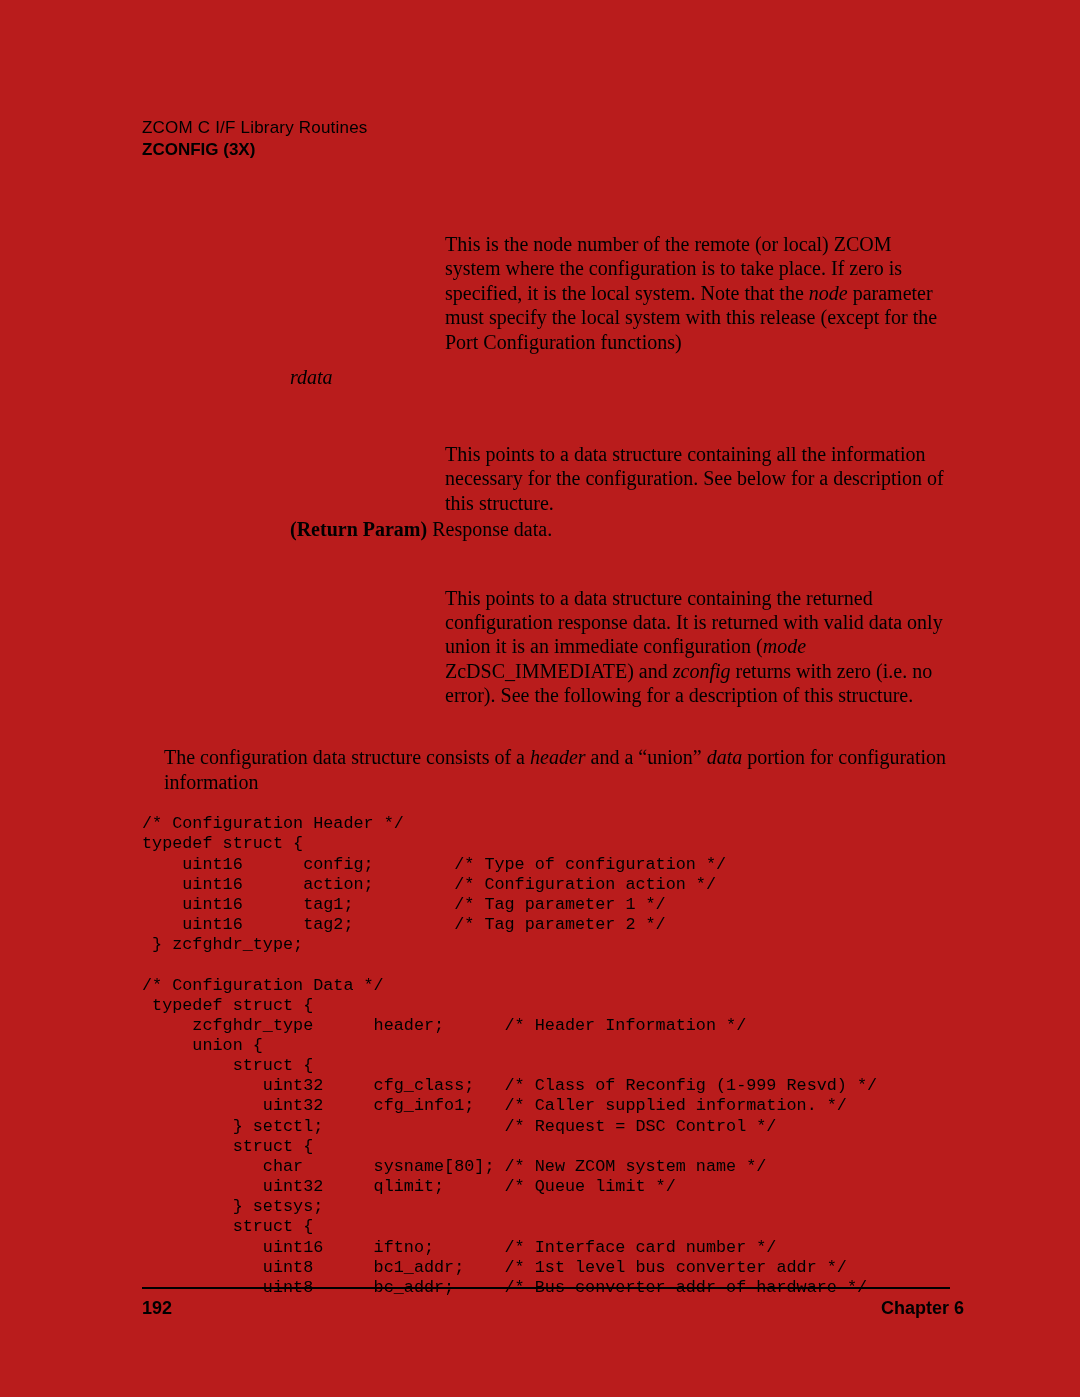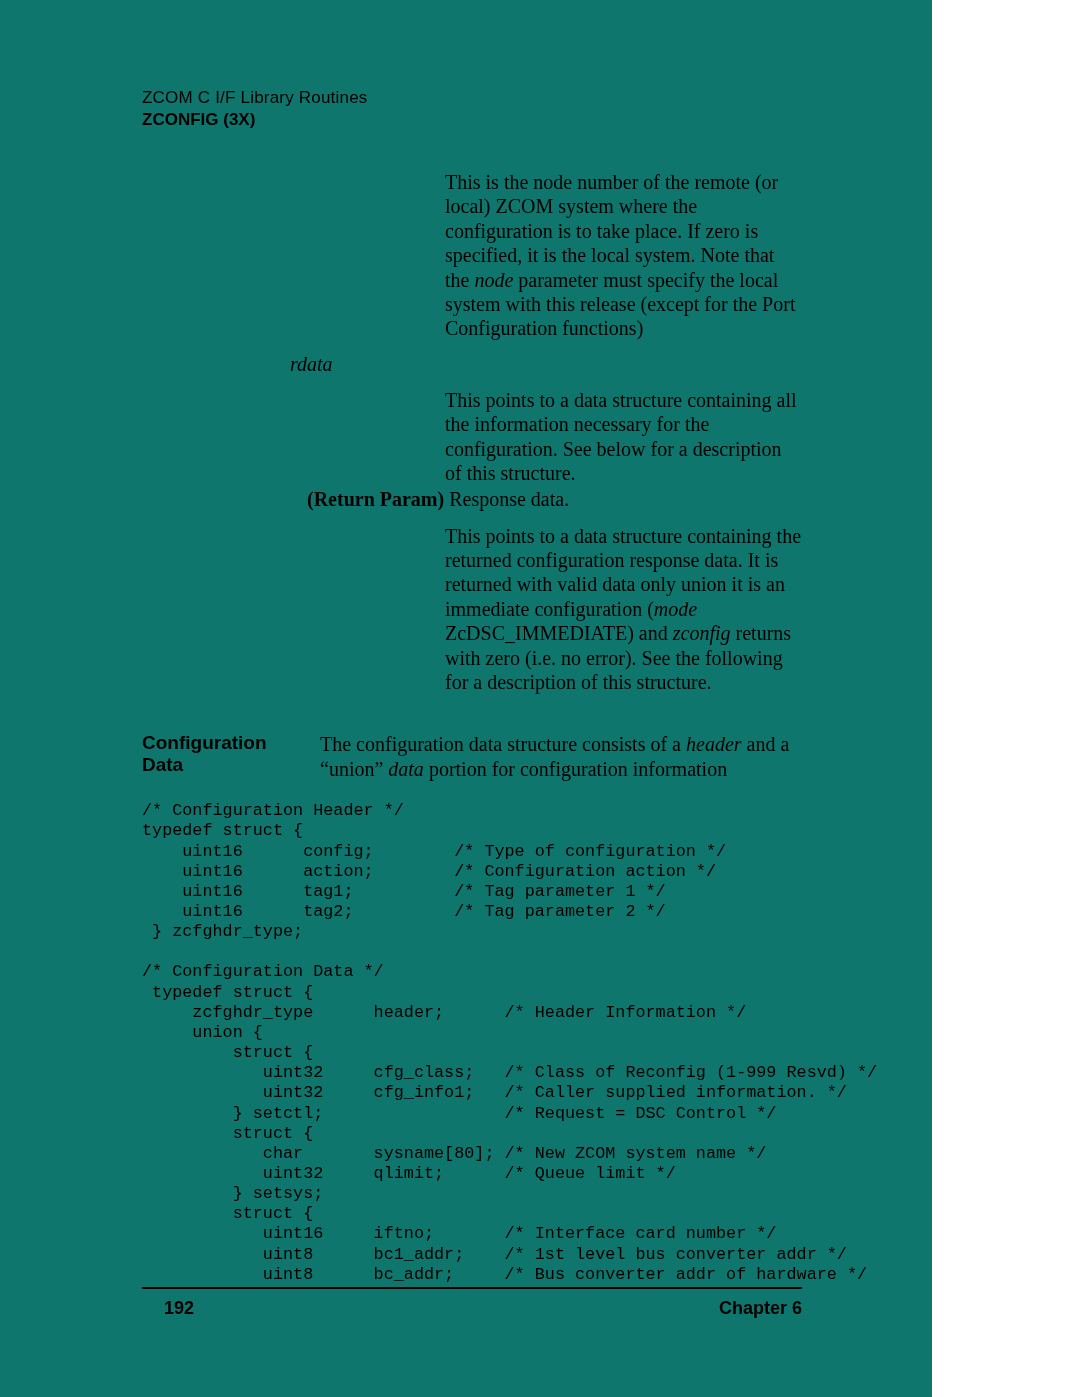--- a/index.html
+++ b/index.html
@@ -2,28 +2,28 @@
 <html><head>
 <meta charset="utf-8">
 <style>
   @page { margin: 0; }
   html, body {
     margin: 0;
     padding: 0;
     background: #fff;
   }
   .page {
-    width: 932px;
+    width: 1080px;
     height: 1397px;
     position: relative;
-    background: #0f766e;
+    background: #b91c1c;
     font-family: "Times New Roman", Times, serif;
     color: #000;
     box-sizing: border-box;
-    padding: 88px 130px 0 142px;
+    padding: 118px 130px 0 142px;
   }
   .header-line1 {
     font-family: Arial, Helvetica, sans-serif;
     font-size: 17px;
     letter-spacing: 0.2px;
   }
   .header-line2 {
     font-family: Arial, Helvetica, sans-serif;
     font-size: 17px;
     font-weight: bold;
@@ -45,20 +45,21 @@
     flex: 0 0 148px;
   }
   .param-col2 {
     width: 155px;
     flex: 0 0 155px;
     font-style: italic;
     font-size: 20px;
   }
   .param-col3 {
     flex: 1;
+    margin-top: 32px;
   }
   .mt12 { margin-top: 12px; }
   .bold { font-weight: bold; }
   .italic { font-style: italic; }
   .sectionhead-row {
     display: flex;
     align-items: flex-start;
     margin-top: 38px;
   }
   .sectionhead-label {
@@ -81,28 +82,27 @@
     position: absolute;
     left: 142px;
     right: 130px;
     bottom: 108px;
     height: 0;
     border-top: 2px solid #000;
   }
   .footer {
     position: absolute;
     left: 142px;
-    right: 130px;
+    right: 116px;
     bottom: 78px;
     display: flex;
     justify-content: space-between;
     font-family: Arial, Helvetica, sans-serif;
     font-size: 18px;
     font-weight: bold;
-    margin-left: 22px;
   }
 </style>
 </head>
 <body>
 
 <div class="page">
 
   <div class="header-line1">ZCOM C I/F Library Routines</div>
   <div class="header-line2">ZCONFIG (3X)</div>
 
@@ -124,37 +124,36 @@
     </div>
 
     <div class="param-row mt12">
       <div class="param-col1"></div>
       <div class="param-col2"></div>
       <div class="param-col3 bodytext">This points to a data structure containing all the information necessary for the configuration. See below for a description of this structure.</div>
     </div>
 
     <div class="param-row" style="margin-top:2px;">
       <div class="param-col1"></div>
-      <div class="bodytext" style="flex:1;margin-left:17px;">
+      <div class="bodytext" style="flex:1;">
         <span class="bold">(Return Param) </span><span>Response data.</span>
       </div>
     </div>
 
     <div class="param-row mt12">
       <div class="param-col1"></div>
       <div class="param-col2"></div>
       <div class="param-col3 bodytext">
         <span>This points to a data structure containing the returned configuration response data. It is returned with valid data only union it is an immediate configuration (</span><span class="italic">mode</span><span> ZcDSC_IMMEDIATE) and </span><span class="italic">zconfig</span><span> returns with zero (i.e. no error). See the following for a description of this structure.</span>
       </div>
     </div>
 
   </div>
 
   <div class="sectionhead-row">
-    <div class="sectionhead-label">Configuration Data</div>
     <div class="bodytext" style="flex:1;margin-left:22px;">
       <span>The configuration data structure consists of a </span><span class="italic">header</span><span> and a “union” </span><span class="italic">data</span><span> portion for configuration information</span>
     </div>
   </div>
 
   <div class="codeblock">/* Configuration Header */
 typedef struct {
     uint16      config;        /* Type of configuration */
     uint16      action;        /* Configuration action */
     uint16      tag1;          /* Tag parameter 1 */

